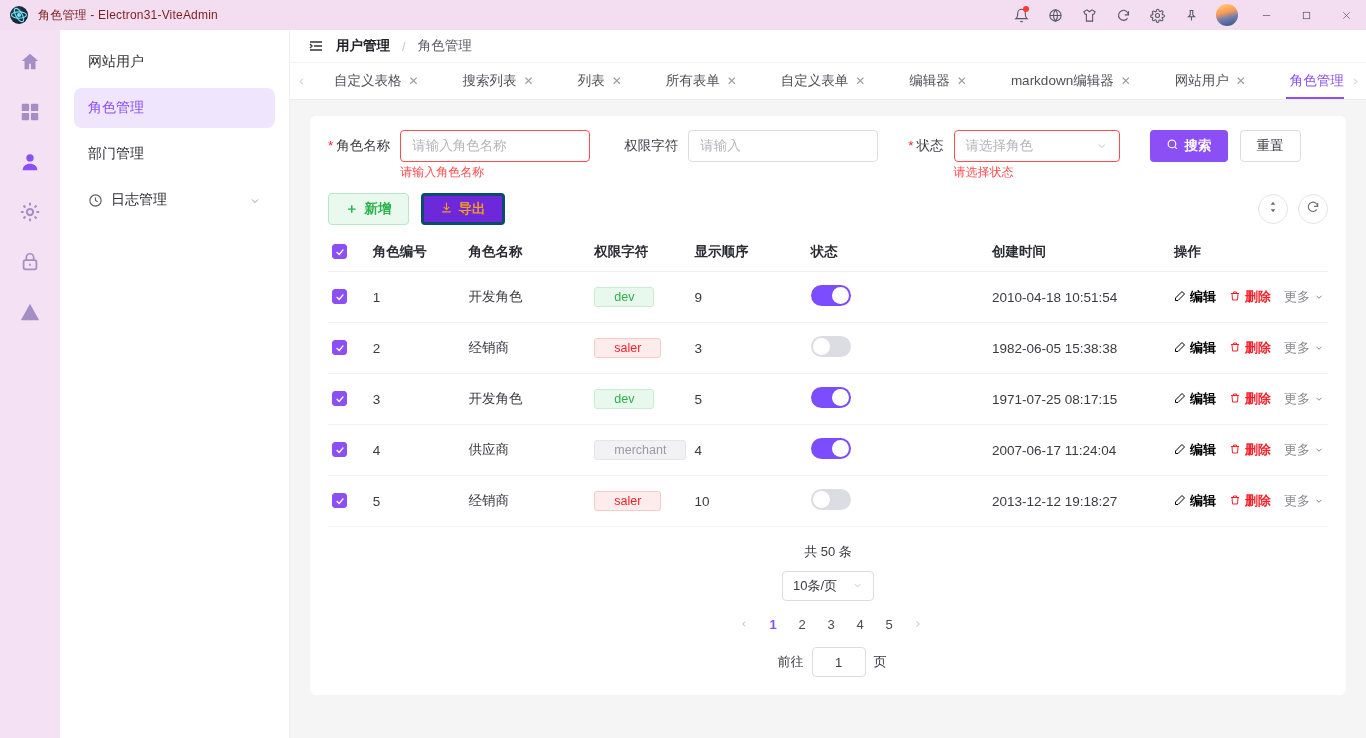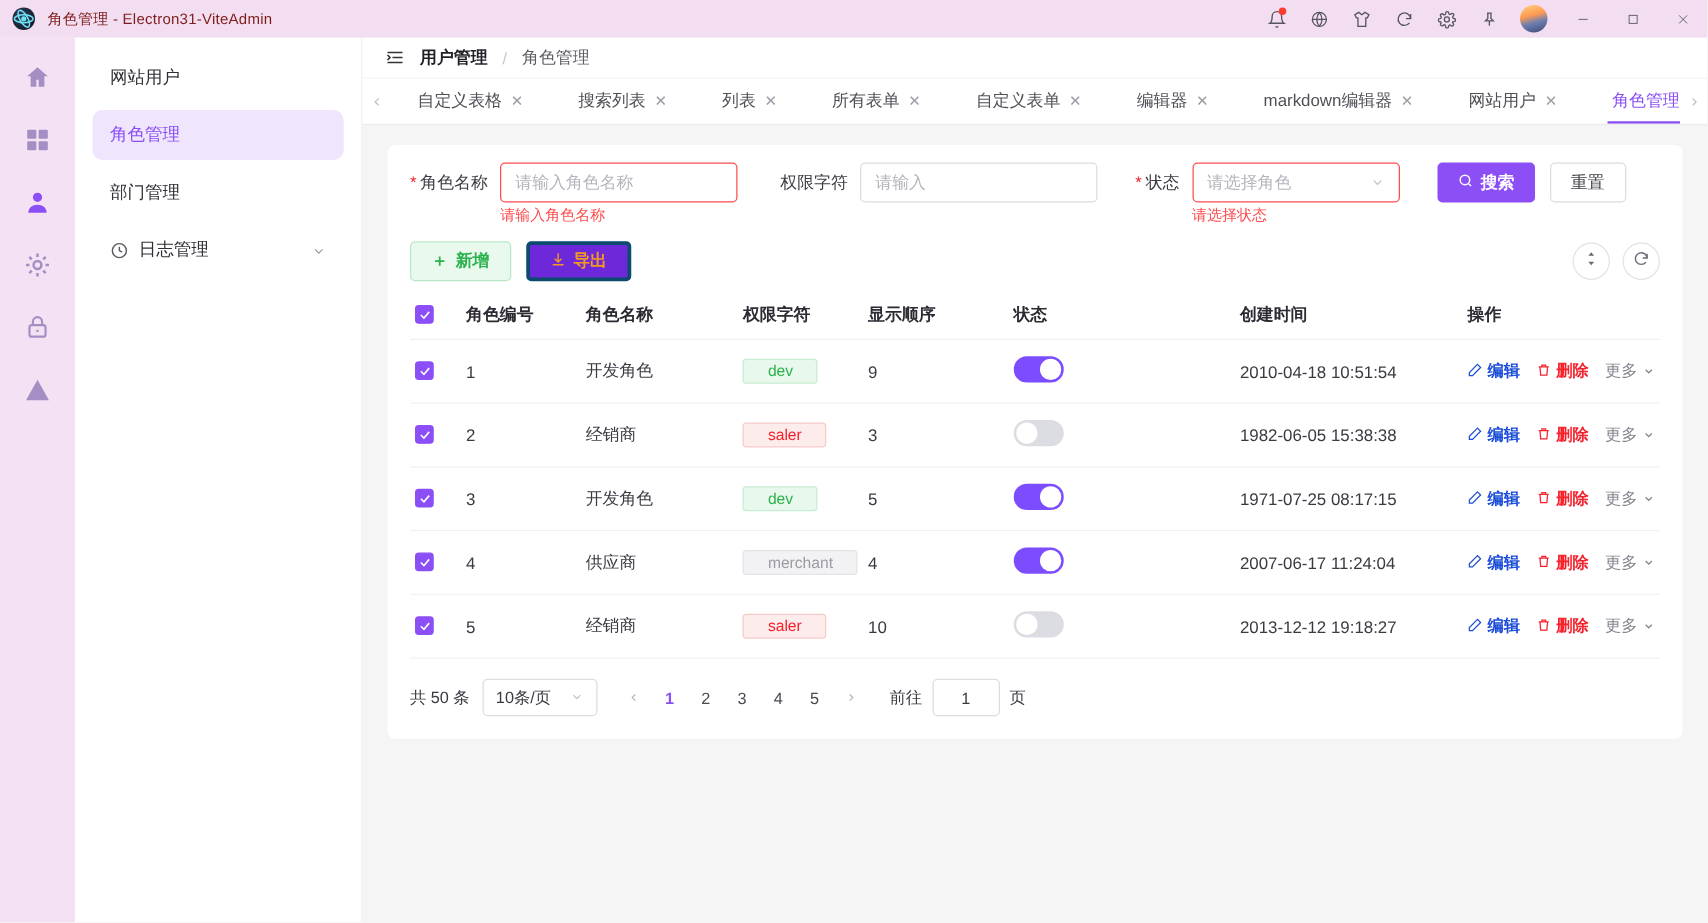--- a/index.html
+++ b/index.html
@@ -151,26 +151,26 @@
   .switch { width: 40px; height: 21px; border-radius: 11px; background: #dcdce3; position: relative; display: inline-block; }
   .switch.on { background: #7c4dff; }
   .switch .knob {
     position: absolute; top: 2px; left: 2px; width: 17px; height: 17px;
     border-radius: 50%; background: #fff;
   }
   .switch.on .knob { left: auto; right: 2px; }
   .ops { display: flex; align-items: center; gap: 13px; white-space: nowrap; }
   .op { display: inline-flex; align-items: center; gap: 4px; font-size: 13px; font-weight: bold; }
   .op svg { width: 12px; height: 12px; }
-  .op-edit { color: #1d4ed8; }
+  .op-edit { color: #000000; }
   .op-del { color: #f5222d; }
   .op-more { color: #86868f; font-weight: normal; }
   .op-more svg { width: 10px; height: 10px; }
   
-  .pager { display: flex; align-items: center; justify-content: flex-start; gap: 10px; padding: 16px 0 8px 0; }
+  .pager { display: flex; align-items: center; justify-content: flex-end; gap: 10px; padding: 16px 0 8px 0; flex-direction: column; }
   .pg-total { font-size: 13px; color: #3a3a43; }
   .pg-select {
     height: 30px; min-width: 92px; border: 1px solid #dcdce2; border-radius: 4px;
     display: flex; align-items: center; justify-content: space-between;
     padding: 0 10px; font-size: 13px; color: #3a3a43; gap: 8px;
   }
   .pg-select svg { width: 11px; height: 11px; color: #bfbfc6; }
   .pg-nav { display: flex; align-items: center; gap: 3px; margin-left: 6px; }
   .pg-item {
     min-width: 26px; height: 26px; display: flex; align-items: center; justify-content: center;

